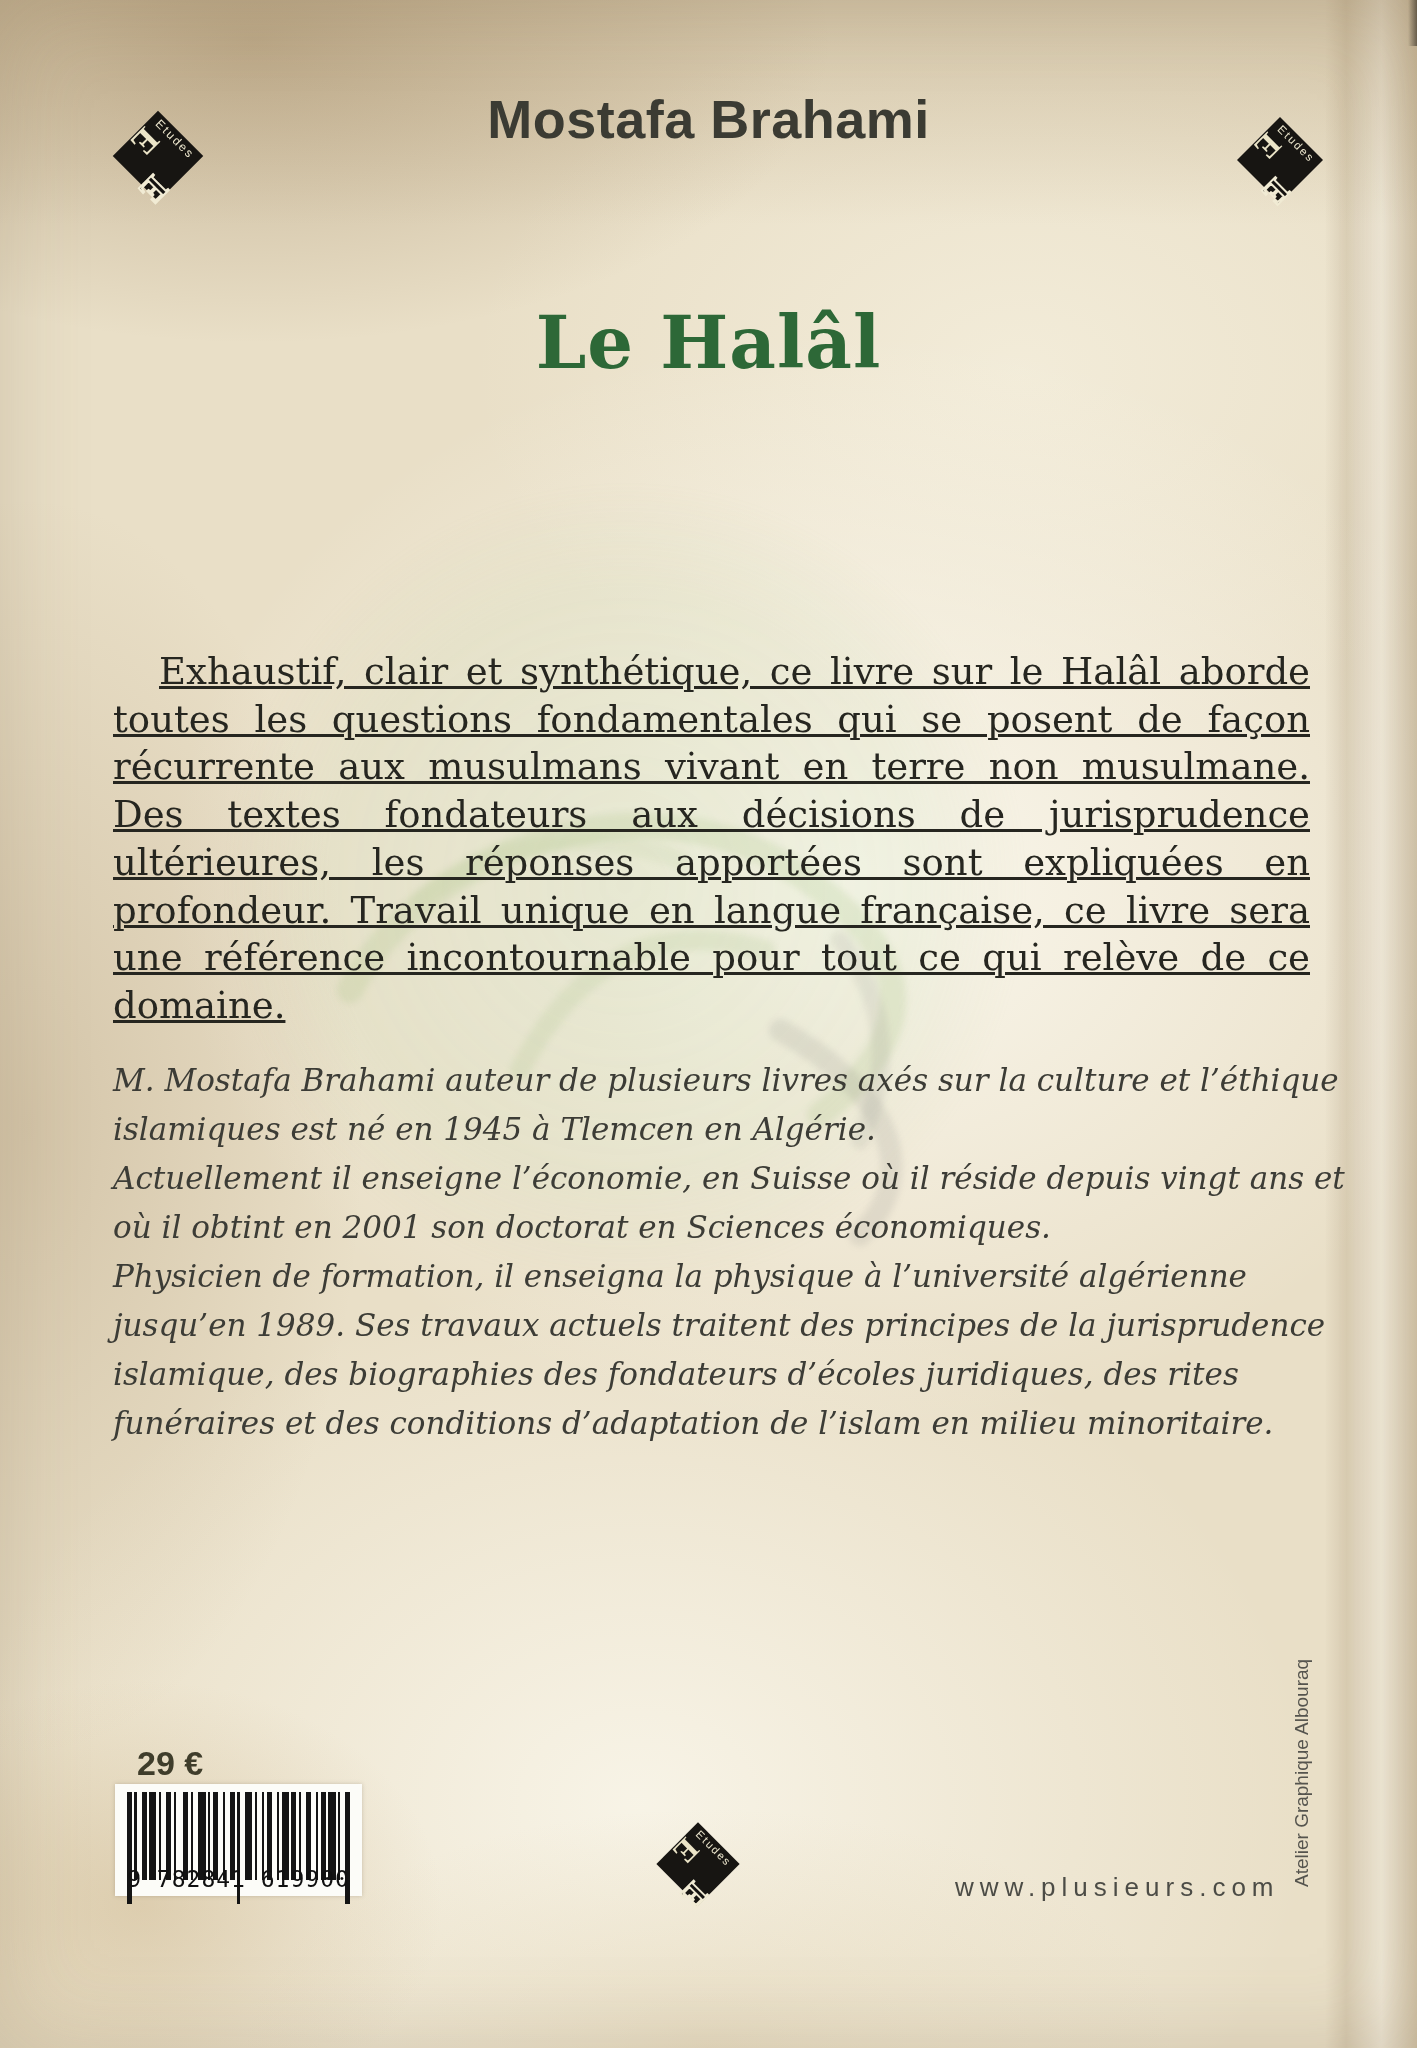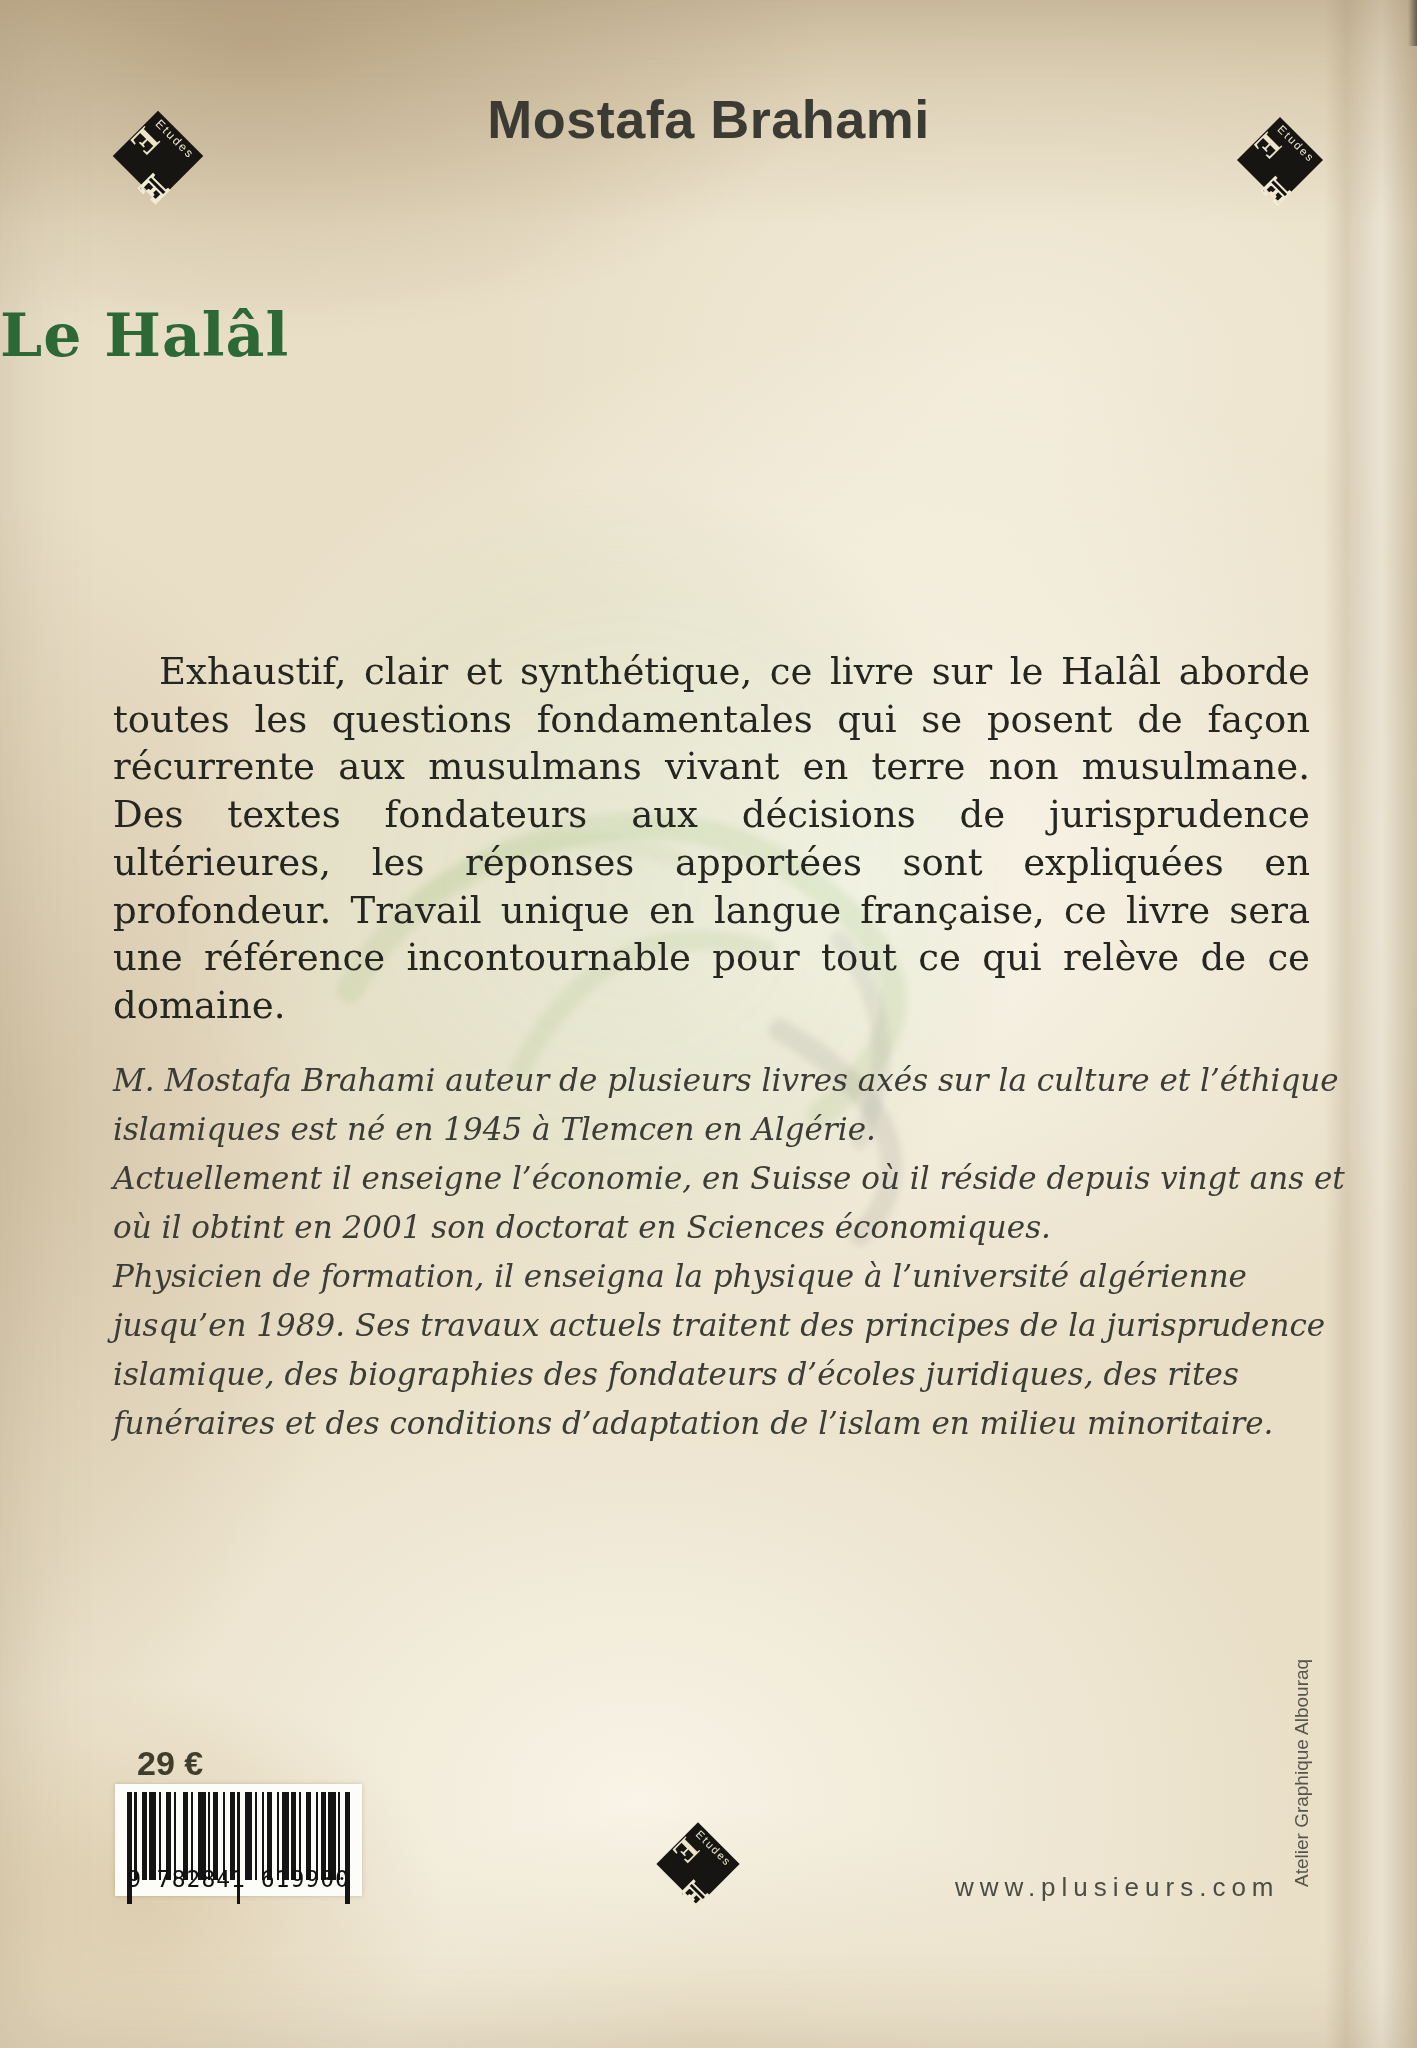--- a/index.html
+++ b/index.html
@@ -55,29 +55,29 @@
     text-shadow:0 0 1px #f1ebd4;transform:rotate(90deg);
   }
   .logo-top-left{left:110px;top:108px;}
   .logo-top-right{left:1232px;top:112px;transform:scale(0.95);}
   .logo-bottom-center{left:650px;top:1816px;transform:scale(0.92);}
 
   
   .author{position:absolute;left:0;top:88px;width:100%;text-align:center;
     font-family:"Liberation Sans", sans-serif;font-weight:600;font-size:54px;
     color:#3b3b33;letter-spacing:0.5px;}
-  .book-title{position:absolute;left:0;top:300px;width:100%;
-    font-family:"DejaVu Serif", serif;font-weight:bold;font-size:60px;
+  .book-title{position:absolute;left:0;top:300px;width:100%;text-align:center;
+    font-family:"DejaVu Serif", serif;font-weight:bold;font-size:72px;
     letter-spacing:1px;}
   .book-subtitle{position:absolute;left:0;top:452px;width:100%;text-align:center;
     font-family:"DejaVu Serif", serif;font-style:italic;font-size:46px;
     color:#31312a;}
   .synopsis{position:absolute;left:113px;top:648px;width:1197px;
     font-size:37px;line-height:1.29;color:#262620;
-    text-align:justify;text-indent:46px;}
+    text-align:justify;text-indent:46px;text-decoration:underline;}
   .bio{position:absolute;left:113px;top:1056px;width:1262px;
     font-style:italic;font-size:31px;line-height:1.58;color:#3c3c36;}
   .bio p{margin:0;}
 
   
   .price{position:absolute;left:137px;top:1744px;
     font-family:"Liberation Sans", sans-serif;font-weight:bold;font-size:34px;
     color:#3f3d2b;}
   .barcode-panel{position:absolute;left:115px;top:1784px;width:247px;height:112px;
     background:#fcfcf8;box-shadow:0 0 4px rgba(90,75,50,0.25);}

